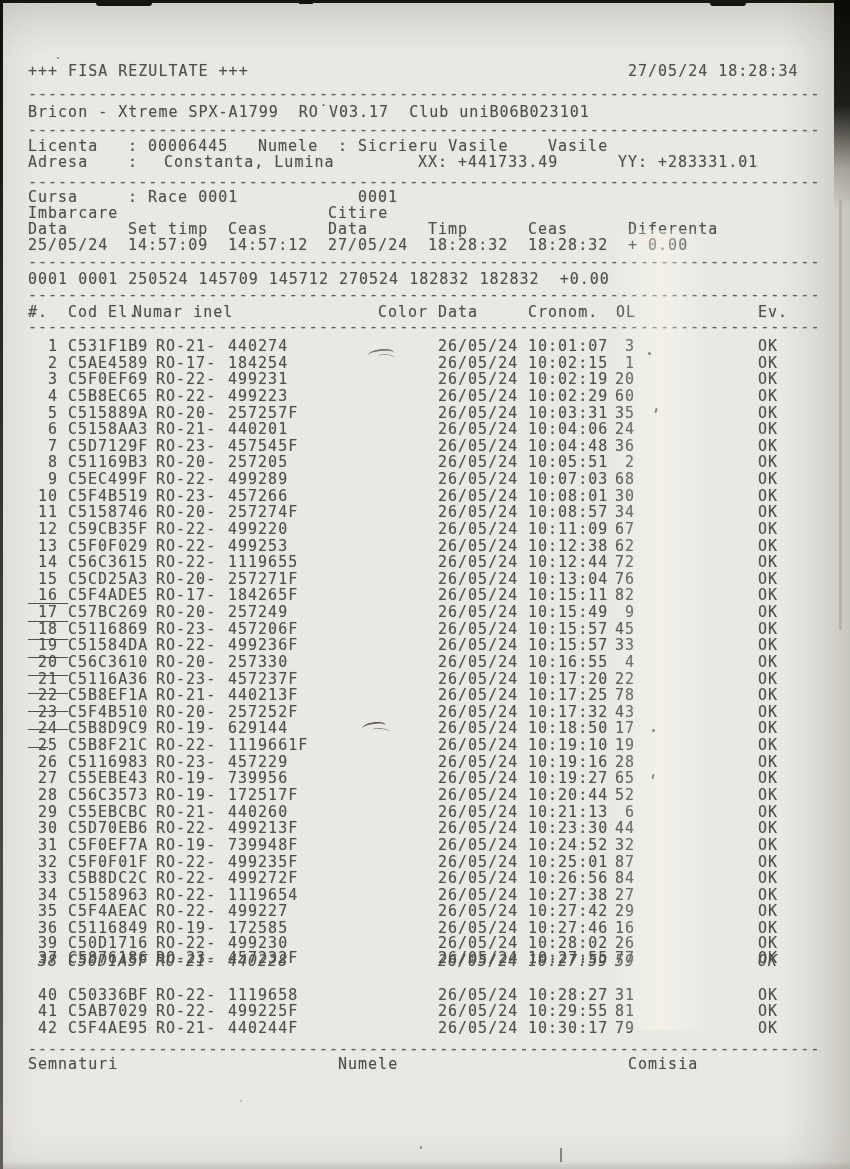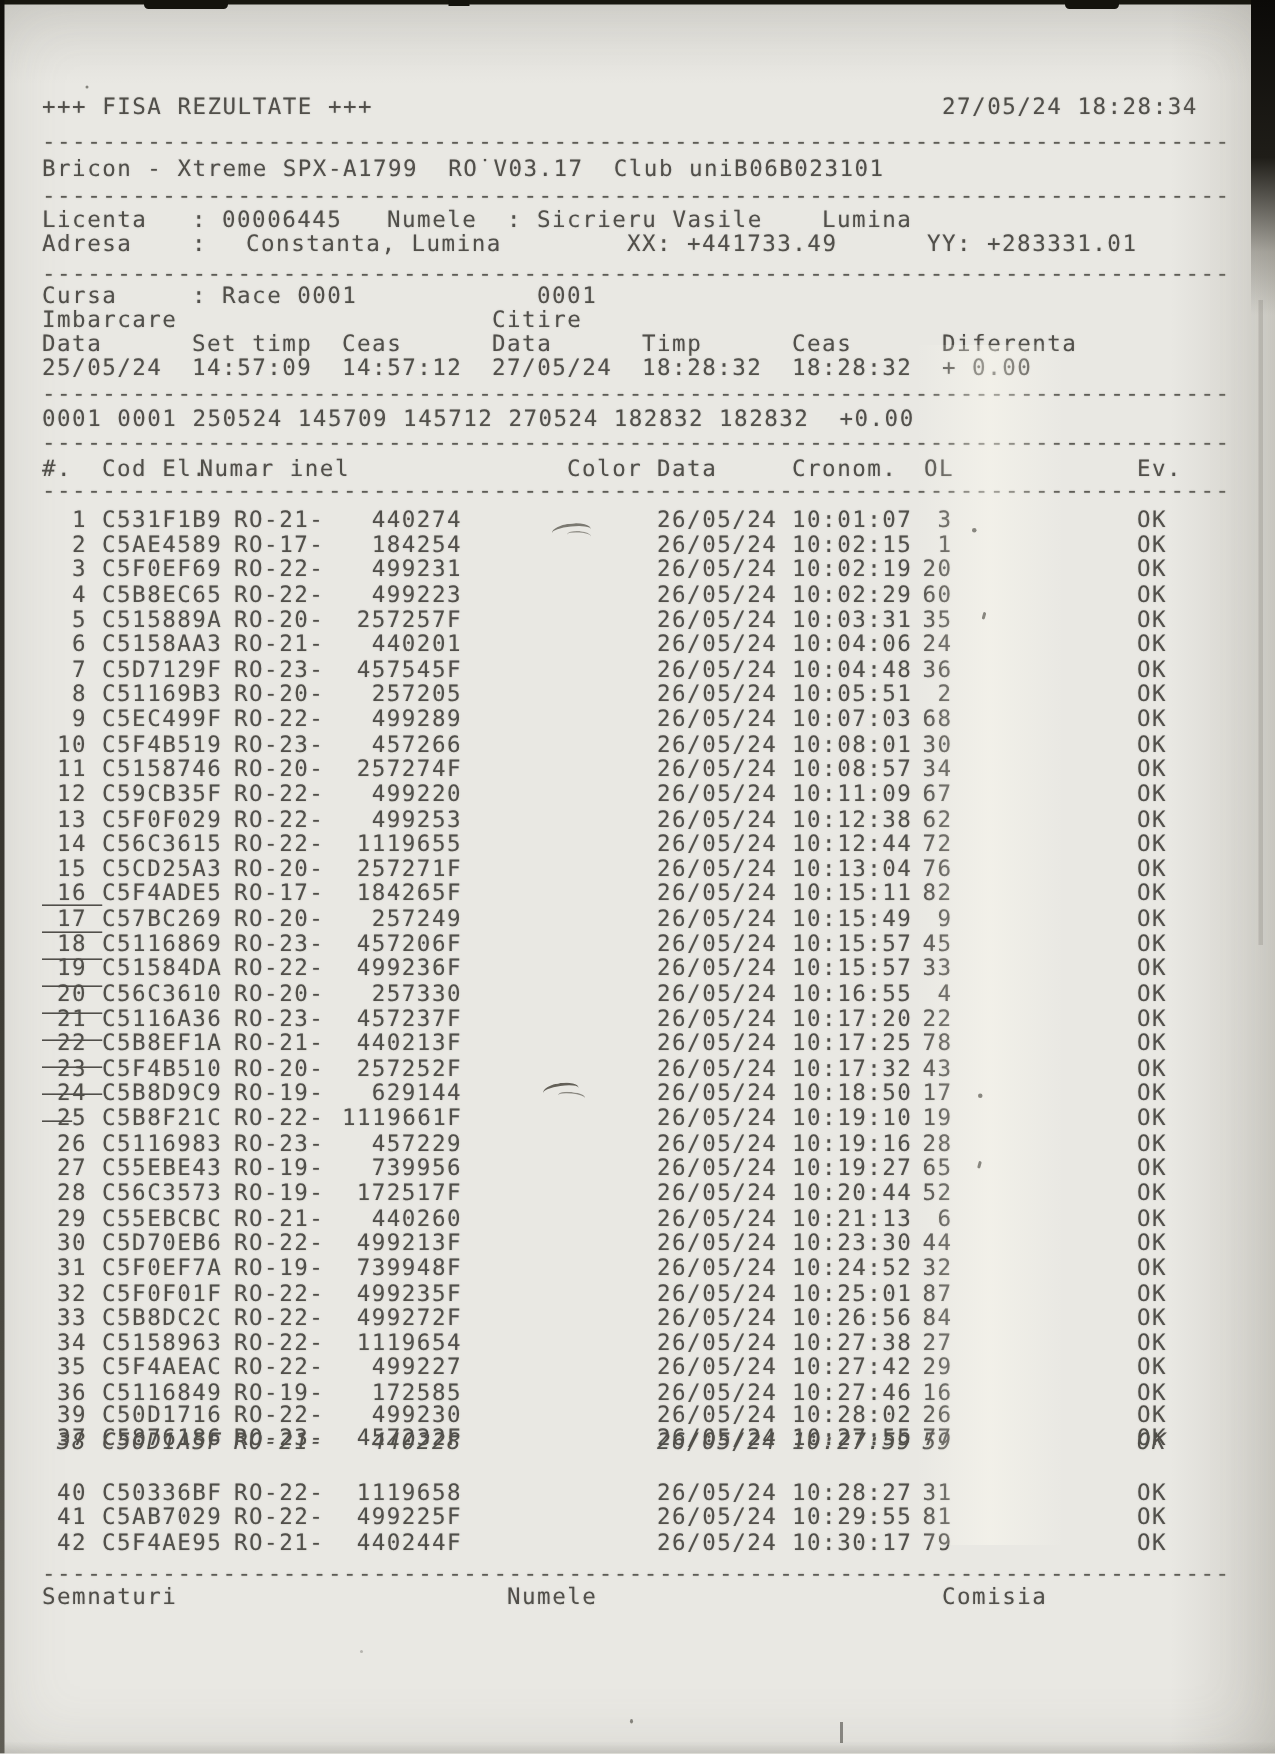--- a/index.html
+++ b/index.html
@@ -10,21 +10,21 @@
     font-size:15px;letter-spacing:1px;color:#514f4a;
   }
   .paper-shade{position:absolute;pointer-events:none}
   .line{position:absolute;left:28px;height:17px;white-space:pre;text-shadow:0 0 1px rgba(81,79,74,.35)}
   .c{position:absolute;top:0;white-space:pre}
   .sep{color:#5e5c56}
   
   .row .nr  {left:0;width:30px;text-align:right}
   .row .cod {left:40px}
   .row .pfx {left:128px}
-  .row .inel{left:200px;width:80px;text-align:right}
+  .row .inel{left:200px;width:80px;text-align:left}
   .row .dt  {left:410px}
   .row .tm  {left:500px}
   .row .ol  {left:577px;width:30px;text-align:right}
   .row .ev  {left:730px}
   
   .edge-top{top:0;left:0;width:100%;height:3px;background:#17160f}
   .notch-a{top:0;left:96px;width:56px;height:6px;background:#14130d;border-radius:0 0 3px 3px}
   .notch-b{top:0;left:299px;width:14px;height:4px;background:#14130d}
   .notch-c{top:0;left:710px;width:36px;height:6px;background:#14130d;border-radius:0 0 3px 3px}
   .edge-left{top:0;left:0;width:3px;height:100%;background:linear-gradient(180deg,#100f0b,#34322c 40%,#4a4840 75%,#5f5d55)}
@@ -63,21 +63,21 @@
 </div>
 <div class="line sep" style="top:121px">-------------------------------------------------------------------------------</div>
 
 <div class="line" style="top:137px">
   <span class="c" style="left:0">Licenta</span>
   <span class="c" style="left:100px">:</span>
   <span class="c" style="left:120px">00006445</span>
   <span class="c" style="left:230px">Numele</span>
   <span class="c" style="left:310px">:</span>
   <span class="c" style="left:330px">Sicrieru Vasile</span>
-  <span class="c" style="left:520px">Lumina</span>
+  <span class="c" style="left:520px">Vasile</span>
 </div>
 <div class="line" style="top:153px">
   <span class="c" style="left:0">Adresa</span>
   <span class="c" style="left:100px">:</span>
   <span class="c" style="left:136px">Constanta, Lumina</span>
   <span class="c" style="left:390px">XX:</span>
   <span class="c" style="left:430px">+441733.49</span>
   <span class="c" style="left:590px">YY:</span>
   <span class="c" style="left:630px">+283331.01</span>
 </div>

